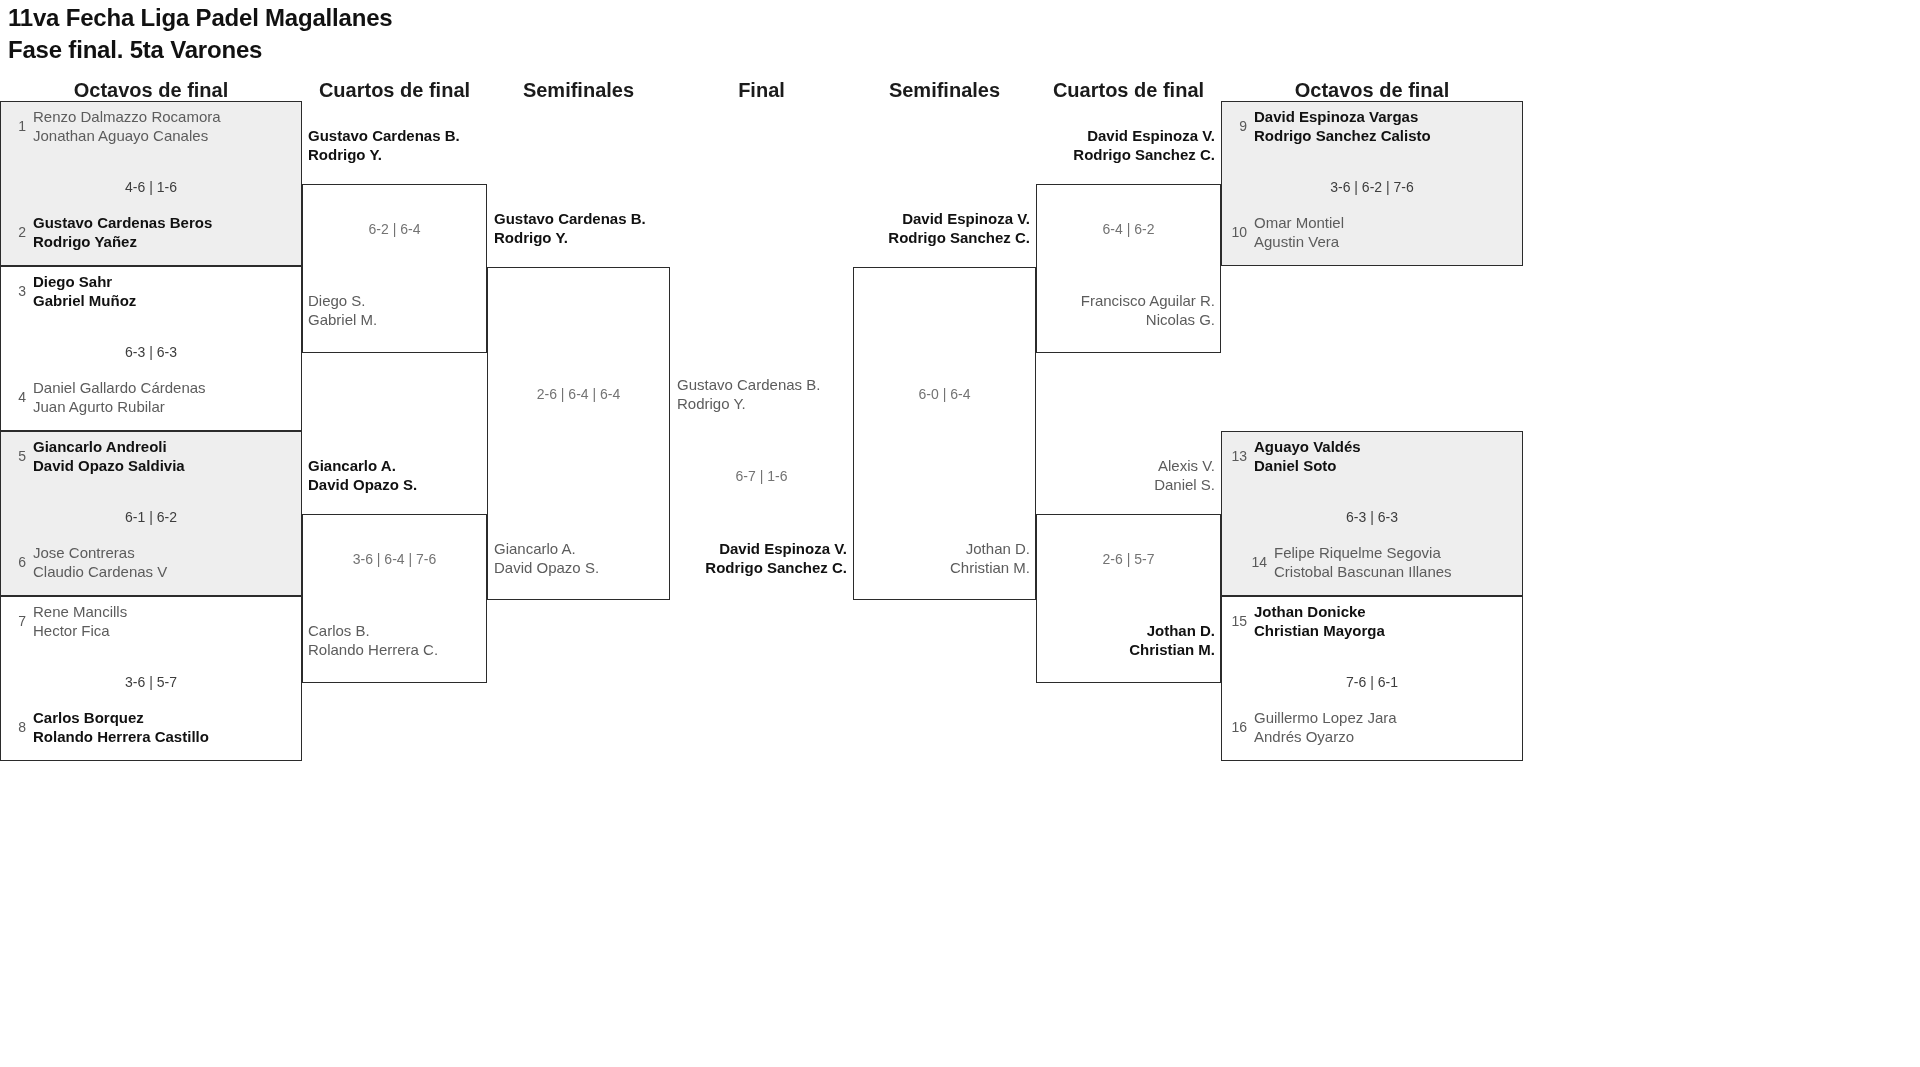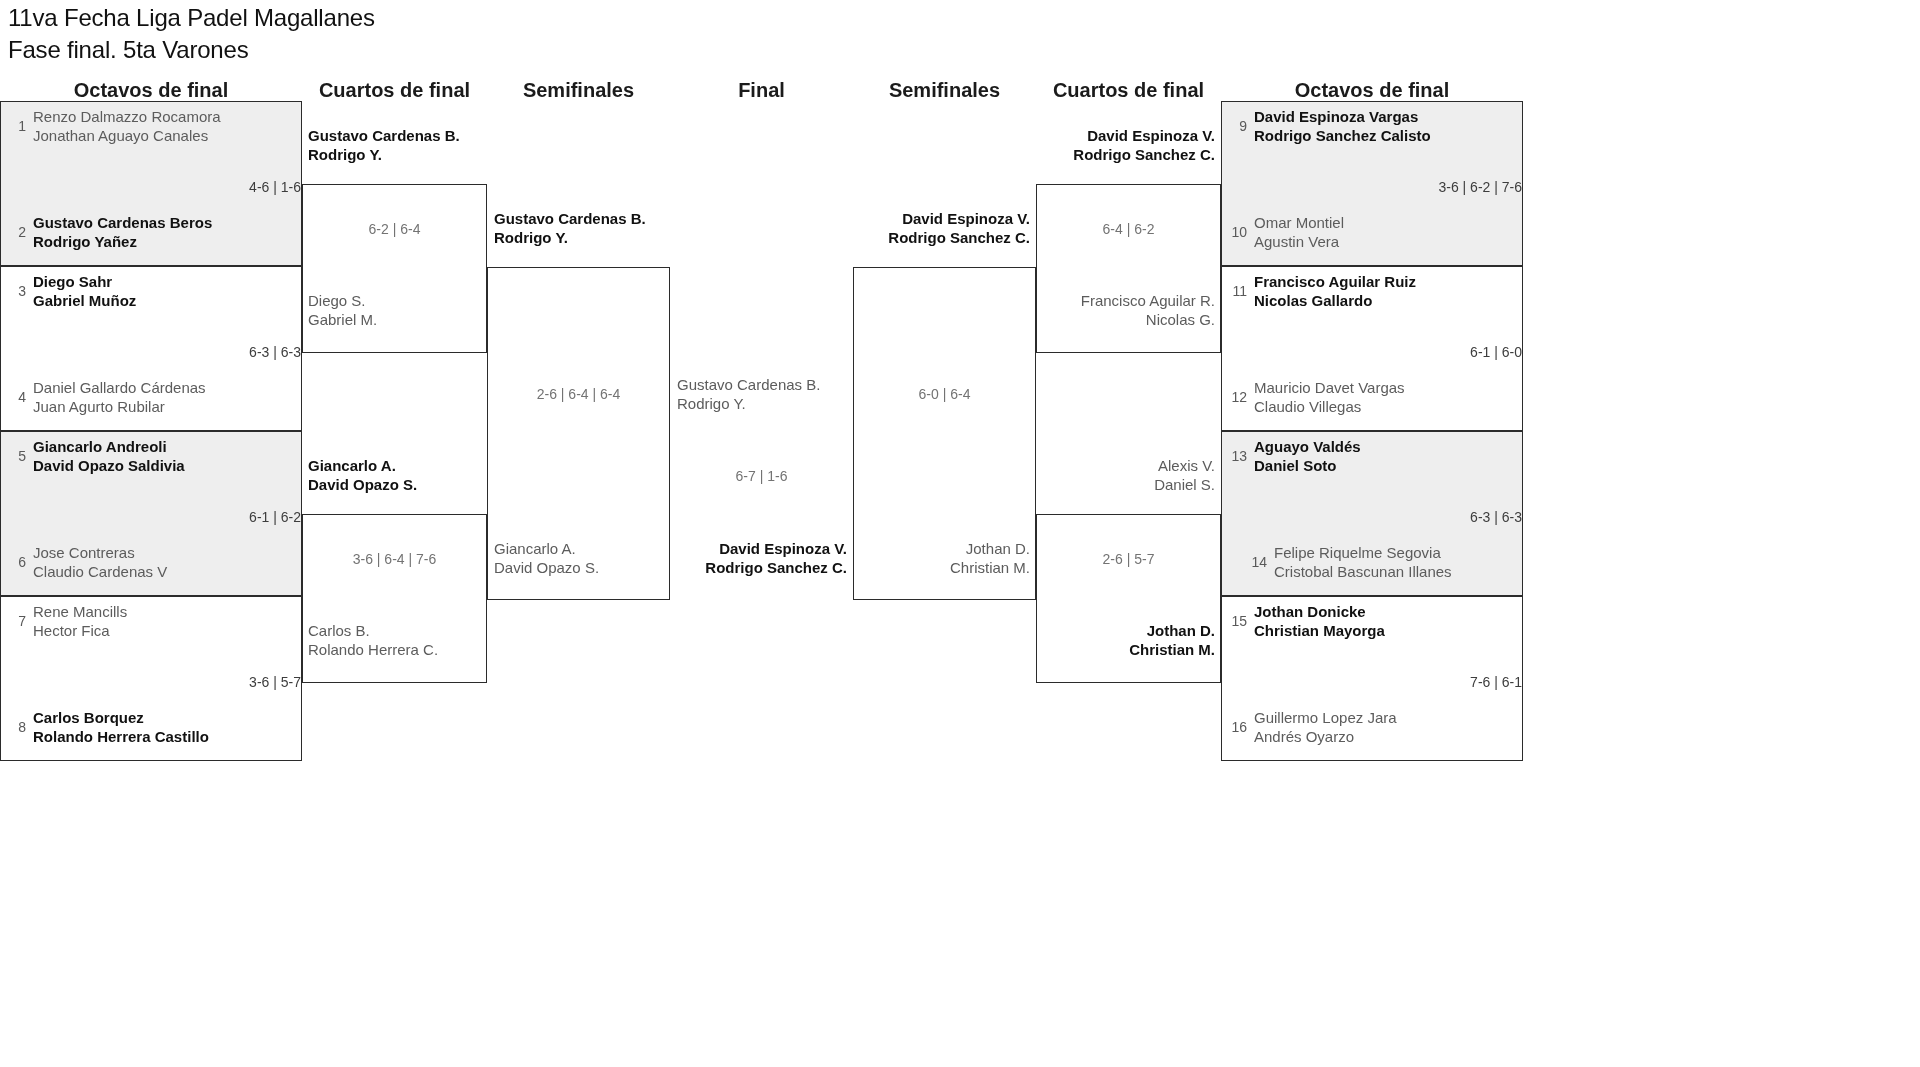--- a/index.html
+++ b/index.html
@@ -8,21 +8,21 @@
     background:#ffffff;
     font-family:"Liberation Sans","DejaVu Sans",sans-serif;
     color:#1b1b1b;
     overflow:hidden;
     position:relative;
   }
   .root{position:relative;width:1920px;height:1067px;}
 
   
   .title-block{position:absolute;left:8px;top:2px;}
-  .title-line{font-size:24px;font-weight:400;line-height:32px;letter-spacing:-0.2px;color:#111;}
+  .title-line{font-size:24px;font-weight:700;line-height:32px;letter-spacing:-0.2px;color:#111;}
 
   .logo{position:absolute;right:24px;top:6px;width:240px;height:60px;}
   .logo-dots{position:absolute;left:0;top:6px;width:64px;height:52px;}
   .dot{position:absolute;border-radius:50%;}
   .logo-word{position:absolute;left:64px;top:0px;font-size:46px;line-height:56px;font-weight:700;color:#72bf44;letter-spacing:-1px;}
 
   
   .round-head{position:absolute;font-size:20px;font-weight:700;color:#1b1b1b;text-align:center;top:79px;}
 
   
@@ -31,21 +31,21 @@
   .white{background:#ffffff;}
 
   
   .m16{position:absolute;box-sizing:border-box;border:1px solid #2b2b2b;}
   .m16 .team{position:absolute;display:flex;align-items:flex-start;}
   .seed{font-size:14px;color:#595959;width:22px;text-align:right;padding-right:7px;flex:none;line-height:19px;padding-top:10px;}
   .names{font-size:15px;line-height:19px;}
   .names div{white-space:nowrap;}
   .loser{color:#5c5c5c;font-weight:400;}
   .winner{color:#111111;font-weight:700;}
-  .score{position:absolute;width:100%;text-align:right;font-size:14px;color:#3d3d3d;}
+  .score{position:absolute;width:100%;text-align:center;font-size:14px;color:#3d3d3d;}
 
   
   .lbl{position:absolute;font-size:15px;line-height:19px;}
   .lbl div{white-space:nowrap;}
   .lbl.r{text-align:right;}
   .sc{position:absolute;font-size:14px;color:#737373;text-align:center;}
 </style>
 </head>
 <body>
 
@@ -224,37 +224,20 @@
     <div class="score" style="top:77px;">3-6 | 6-2 | 7-6</div>
     <div class="team" style="left:3px;top:111px;">
       <div class="seed">10</div>
       <div class="names">
         <div class="loser">Omar Montiel</div>
         <div class="loser">Agustin Vera</div>
       </div>
     </div>
   </div>
 
-  <div class="m16 white" style="left:1221px;top:266px;width:302px;height:165px;">
-    <div class="team" style="left:3px;top:5px;">
-      <div class="seed">11</div>
-      <div class="names">
-        <div class="winner">Francisco Aguilar Ruiz</div>
-        <div class="winner">Nicolas Gallardo</div>
-      </div>
-    </div>
-    <div class="score" style="top:77px;">6-1 | 6-0</div>
-    <div class="team" style="left:3px;top:111px;">
-      <div class="seed">12</div>
-      <div class="names">
-        <div class="loser">Mauricio Davet Vargas</div>
-        <div class="loser">Claudio Villegas</div>
-      </div>
-    </div>
-  </div>
 
   <div class="m16 shade" style="left:1221px;top:431px;width:302px;height:165px;">
     <div class="team" style="left:3px;top:5px;">
       <div class="seed">13</div>
       <div class="names">
         <div class="winner">Aguayo Valdés</div>
         <div class="winner">Daniel Soto</div>
       </div>
     </div>
     <div class="score" style="top:77px;">6-3 | 6-3</div>

